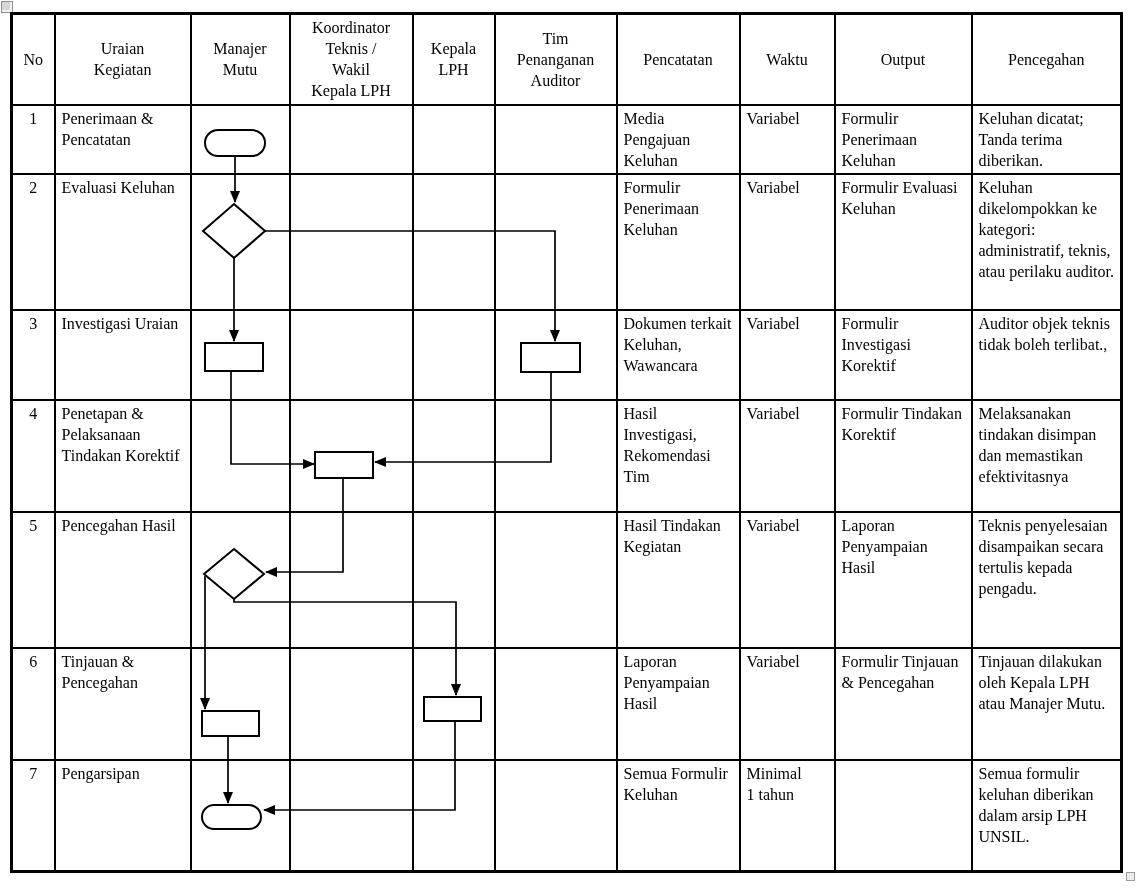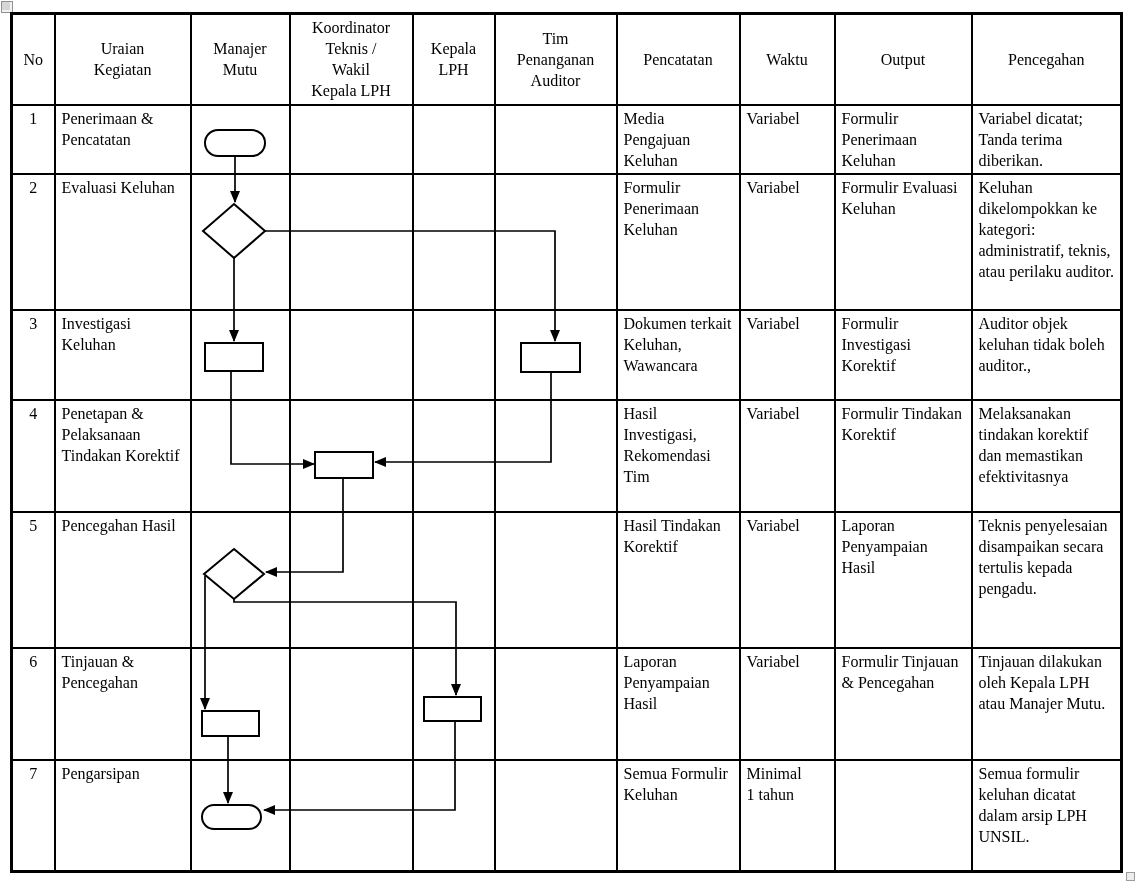--- a/index.html
+++ b/index.html
@@ -92,66 +92,66 @@
         <tr>
           <td class="c-no">1</td>
           <td class="c-kegiatan">Penerimaan &amp; Pencatatan</td>
           <td></td>
           <td></td>
           <td></td>
           <td></td>
           <td class="c-kelengkapan">Media Pengajuan Keluhan</td>
           <td class="c-waktu">Variabel</td>
           <td class="c-output">Formulir Penerimaan Keluhan</td>
-          <td class="c-keterangan">Variabel dicatat; Tanda terima diberikan.</td>
+          <td class="c-keterangan">Keluhan dicatat; Tanda terima diberikan.</td>
         </tr>
         <tr>
           <td class="c-no">2</td>
           <td class="c-kegiatan">Evaluasi Keluhan</td>
           <td></td>
           <td></td>
           <td></td>
           <td></td>
           <td class="c-kelengkapan">Formulir Penerimaan Keluhan</td>
           <td class="c-waktu">Variabel</td>
           <td class="c-output">Formulir Evaluasi Keluhan</td>
           <td class="c-keterangan">Keluhan dikelompokkan ke kategori: administratif, teknis, atau perilaku auditor.</td>
         </tr>
         <tr>
           <td class="c-no">3</td>
-          <td class="c-kegiatan">Investigasi Keluhan</td>
+          <td class="c-kegiatan">Investigasi Uraian</td>
           <td></td>
           <td></td>
           <td></td>
           <td></td>
           <td class="c-kelengkapan">Dokumen terkait Keluhan, Wawancara</td>
           <td class="c-waktu">Variabel</td>
           <td class="c-output">Formulir Investigasi Korektif</td>
-          <td class="c-keterangan">Auditor objek keluhan tidak boleh auditor.,</td>
+          <td class="c-keterangan">Auditor objek teknis tidak boleh terlibat.,</td>
         </tr>
         <tr>
           <td class="c-no">4</td>
           <td class="c-kegiatan">Penetapan &amp; Pelaksanaan Tindakan Korektif</td>
           <td></td>
           <td></td>
           <td></td>
           <td></td>
           <td class="c-kelengkapan">Hasil Investigasi, Rekomendasi Tim</td>
           <td class="c-waktu">Variabel</td>
           <td class="c-output">Formulir Tindakan Korektif</td>
-          <td class="c-keterangan">Melaksanakan tindakan korektif dan memastikan efektivitasnya</td>
+          <td class="c-keterangan">Melaksanakan tindakan disimpan dan memastikan efektivitasnya</td>
         </tr>
         <tr>
           <td class="c-no">5</td>
           <td class="c-kegiatan">Pencegahan Hasil</td>
           <td></td>
           <td></td>
           <td></td>
           <td></td>
-          <td class="c-kelengkapan">Hasil Tindakan Korektif</td>
+          <td class="c-kelengkapan">Hasil Tindakan Kegiatan</td>
           <td class="c-waktu">Variabel</td>
           <td class="c-output">Laporan Penyampaian Hasil</td>
           <td class="c-keterangan">Teknis penyelesaian disampaikan secara tertulis kepada pengadu.</td>
         </tr>
         <tr>
           <td class="c-no">6</td>
           <td class="c-kegiatan">Tinjauan &amp; Pencegahan</td>
           <td></td>
           <td></td>
           <td></td>
@@ -165,21 +165,21 @@
           <td class="c-no">7</td>
           <td class="c-kegiatan">Pengarsipan</td>
           <td></td>
           <td></td>
           <td></td>
           <td></td>
           <td class="c-kelengkapan">Semua Formulir Keluhan</td>
           <td class="c-waktu">Minimal
 1 tahun</td>
           <td class="c-output"></td>
-          <td class="c-keterangan">Semua formulir keluhan dicatat dalam arsip LPH UNSIL.</td>
+          <td class="c-keterangan">Semua formulir keluhan diberikan dalam arsip LPH UNSIL.</td>
         </tr>
       </tbody>
   </table>
 
   <svg class="flow" viewBox="0 0 1139 888" xmlns="http://www.w3.org/2000/svg">
     <defs>
       <marker id="arrow" markerWidth="13" markerHeight="11" refX="11" refY="5" orient="auto" markerUnits="userSpaceOnUse">
         <path d="M0,0 L12,5 L0,10 Z" fill="#000"></path>
       </marker>
     </defs>

